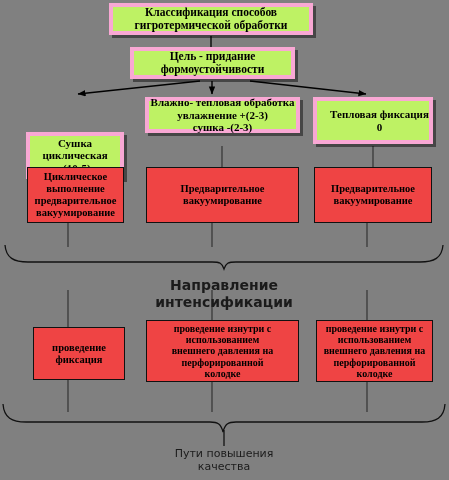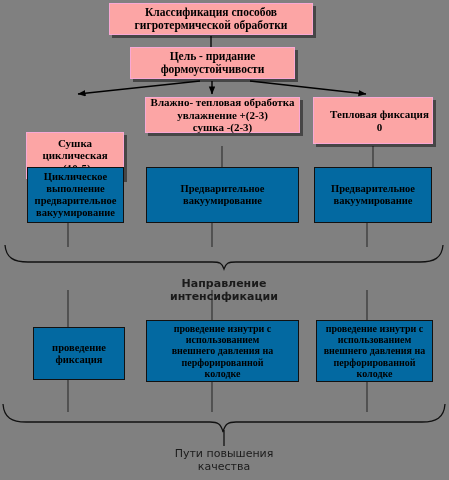--- a/index.html
+++ b/index.html
@@ -16,26 +16,26 @@
   .box{
     position:absolute;
     box-sizing:border-box;
     display:flex;align-items:center;justify-content:center;
     text-align:center;
     font-weight:bold;
     color:#000;
     line-height:1.13;
   }
   .box.white{
-    background:#fca5a5;
-    border:1px solid #f9a8d4;
+    background:#bef264;
+    border:4px solid #f9a8d4;
     box-shadow:3px 3px 0 0 rgba(0,0,0,0.45);
   }
   .box.gray{
-    background:#0369a1;
+    background:#ef4444;
     border:1px solid #111;
   }
   .box span{display:block;width:100%;white-space:pre-line;}
 
   
   #b-title{left:109px;top:3px;width:204px;height:32px;font-size:11.5px;}
   
   #b-goal{left:130px;top:47px;width:165px;height:32px;font-size:11.5px;text-align:center;}
   
   #b-dry{left:26px;top:97px;width:98px;height:47px;font-size:11px;margin-top:35px;}
@@ -52,21 +52,21 @@
 
   .caption{
     position:absolute;
     text-align:center;
     font-family:"DejaVu Sans","Liberation Sans",sans-serif;
     font-weight:bold;
     color:#1b1b1b;
     line-height:1.2;
     white-space:pre-line;
   }
-  #cap-dir{left:124px;top:277px;width:200px;font-size:11px;}
+  #cap-dir{left:124px;top:277px;width:200px;font-size:14px;}
   #cap-qual{left:124px;top:447px;width:200px;font-size:11px;font-weight:normal;text-align:center;}
 </style>
 </head>
 <body>
 
 <div id="stage">
 
   <svg class="lines" viewBox="0 0 449 480">
     <defs>
       <marker id="arrow" markerWidth="9" markerHeight="9" refX="7.6" refY="3.2" orient="auto" markerUnits="userSpaceOnUse">

